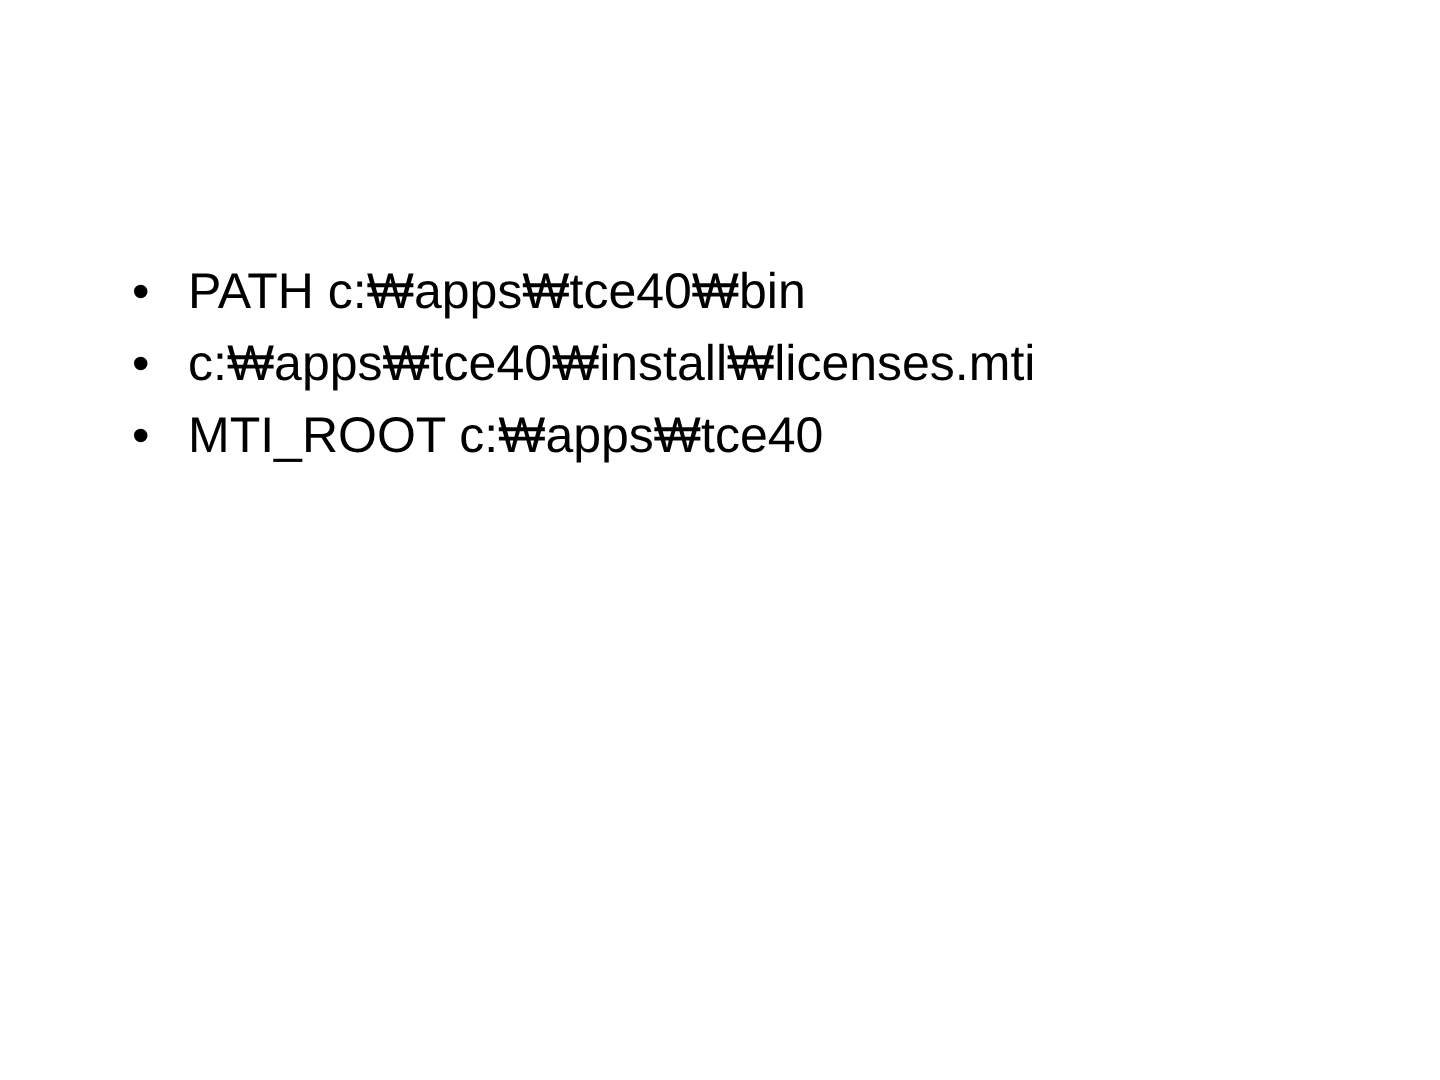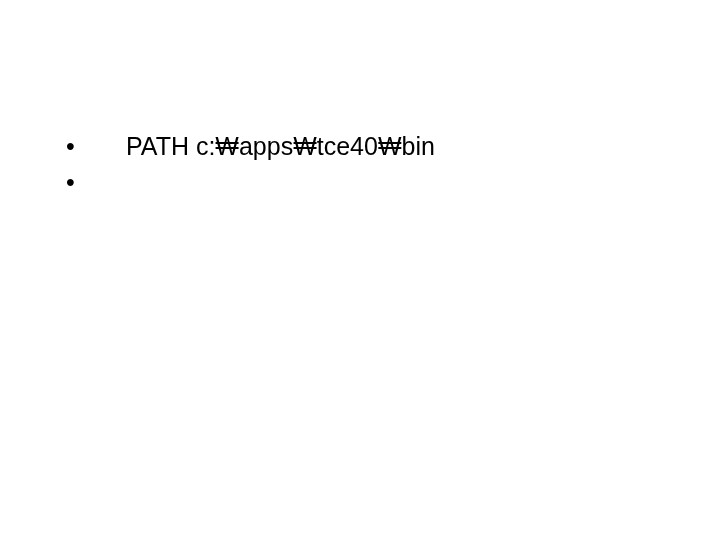--- a/index.html
+++ b/index.html
@@ -32,21 +32,20 @@
   ul.env-list > li::before {
     content: "•";
     position: absolute;
     left: -24px;
     top: 0;
     font-size: 25px;
     color: #000000;
   }
   .env-name {
     display: inline;
-    margin-left: 32px;
   }
   .env-value {
     display: inline;
   }
   .env-value.block {
     display: block;
   }
   .space {
     display: inline;
   }
@@ -55,17 +54,21 @@
 <body>
 
 <div class="slide">
   <ul class="env-list">
 
     <li>
       <span class="env-name">PATH</span><span class="space"> </span><span class="env-value">c:₩apps₩tce40₩bin</span>
     </li>
 
     <li>
+      <span class="env-value block">c:₩apps₩tce40₩install₩licenses.mti</span>
     </li>
 
+    <li>
+      <span class="env-name">MTI_ROOT</span><span class="space"> </span><span class="env-value">c:₩apps₩tce40</span>
+    </li>
 
   </ul>
 </div>
 
 </body></html>

